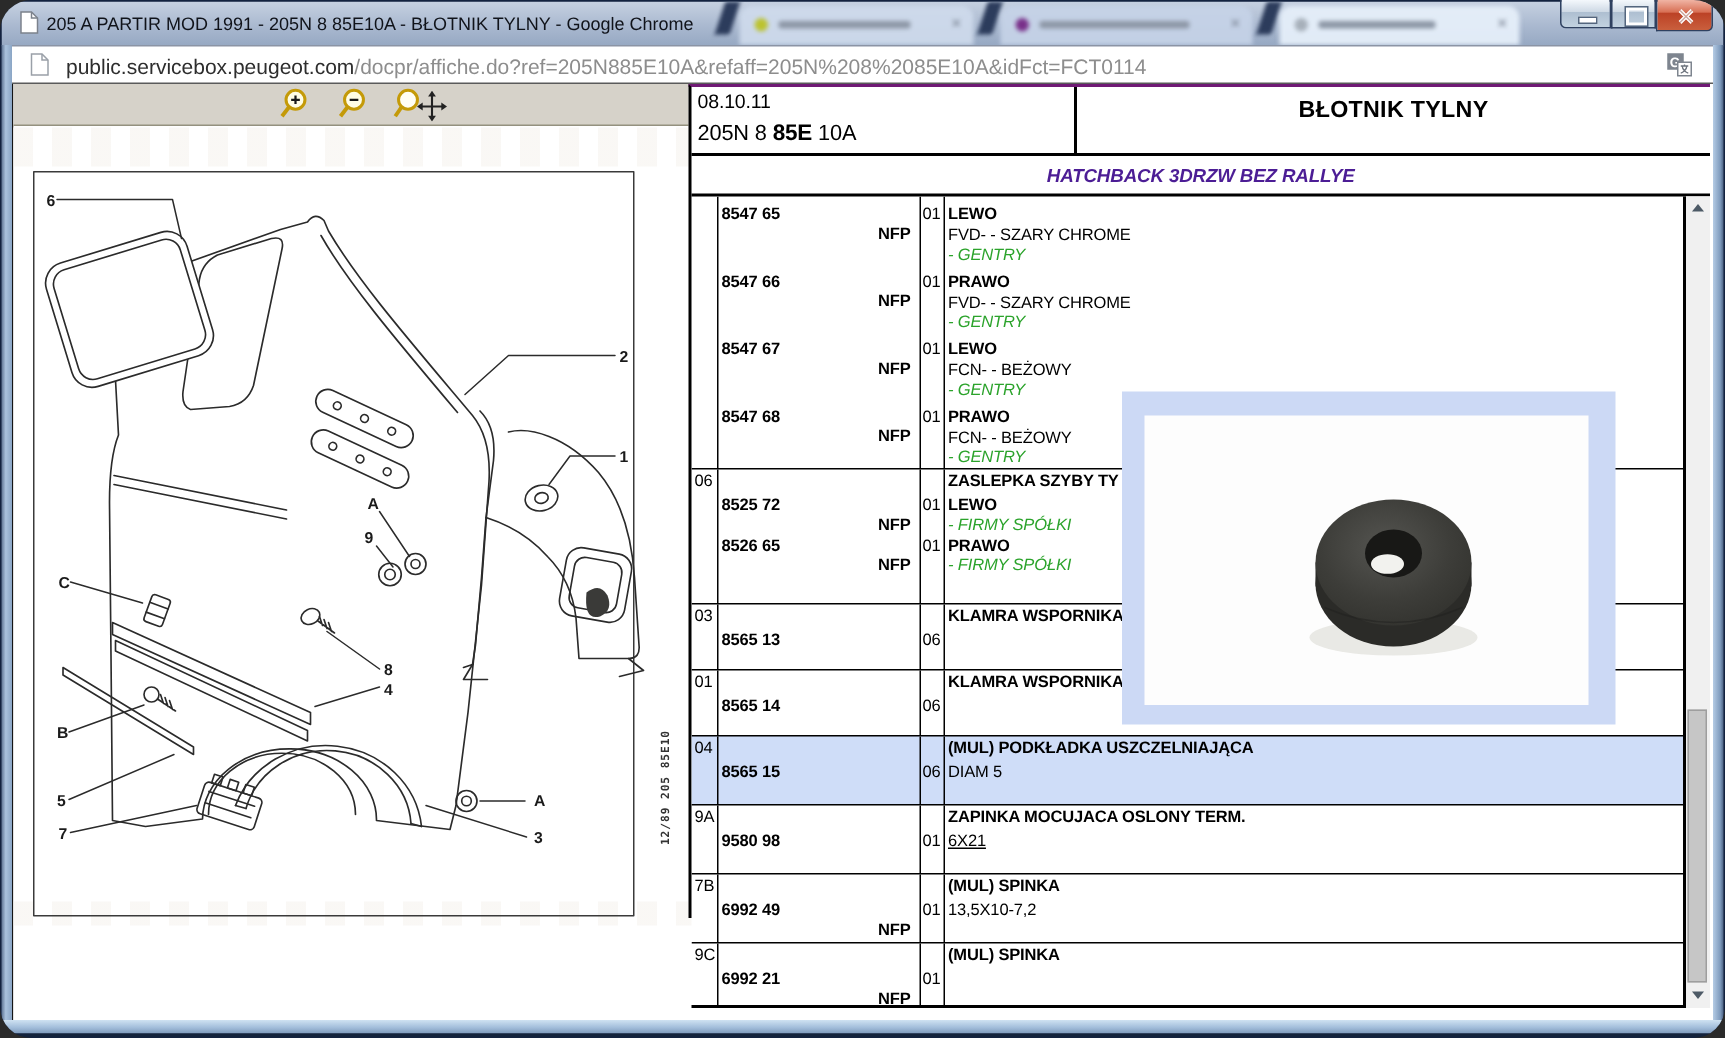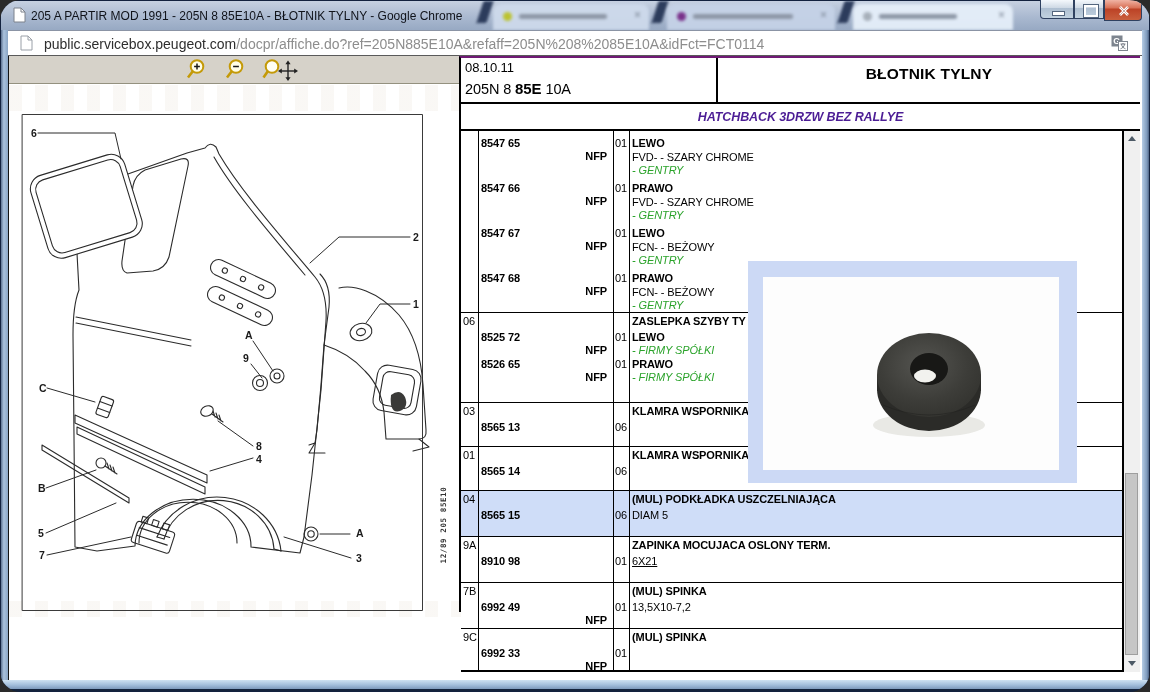--- a/index.html
+++ b/index.html
@@ -405,21 +405,21 @@
             </div>
           </div>
           <div class="pgroup bt" style="height: 46px;">
             <div class="vb" style="left: 17px;"></div>
             <div class="vb" style="left: 152px;"></div>
             <div class="vb" style="left: 168px;"></div>
             <div class="c1">9A</div>
             <div class="ghdr">ZAPINKA MOCUJACA OSLONY TERM.</div>
             <div class="pparts" style="top: 15.5px;">
               <div class="ppart" style="height: 30px;">
-                <span class="pref">8910 98</span>
+                <span class="pref">9580 98</span>
                 <span class="pqty">01</span>
                 <span class="pdesc" style="top: 2px; text-decoration: underline;">6X21</span>
               </div>
             </div>
           </div>
           <div class="pgroup bt" style="height: 46px;">
             <div class="vb" style="left: 17px;"></div>
             <div class="vb" style="left: 152px;"></div>
             <div class="vb" style="left: 168px;"></div>
             <div class="c1">7B</div>
@@ -434,21 +434,21 @@
             </div>
           </div>
           <div class="pgroup bt" style="height: 42px;">
             <div class="vb" style="left: 17px;"></div>
             <div class="vb" style="left: 152px;"></div>
             <div class="vb" style="left: 168px;"></div>
             <div class="c1">9C</div>
             <div class="ghdr">(MUL) SPINKA</div>
             <div class="pparts" style="top: 15.5px;">
               <div class="ppart" style="height: 28px;">
-                <span class="pref">6992 33</span>
+                <span class="pref">6992 21</span>
                 <span class="pqty">01</span>
                 <span class="pnfp">NFP</span>
               </div>
             </div>
           </div>
         </div>
       <div class="scrollbar">
         <div class="sb-arrow sb-up"></div>
         <div class="sb-thumb"></div>
         <div class="sb-arrow sb-down"></div>

